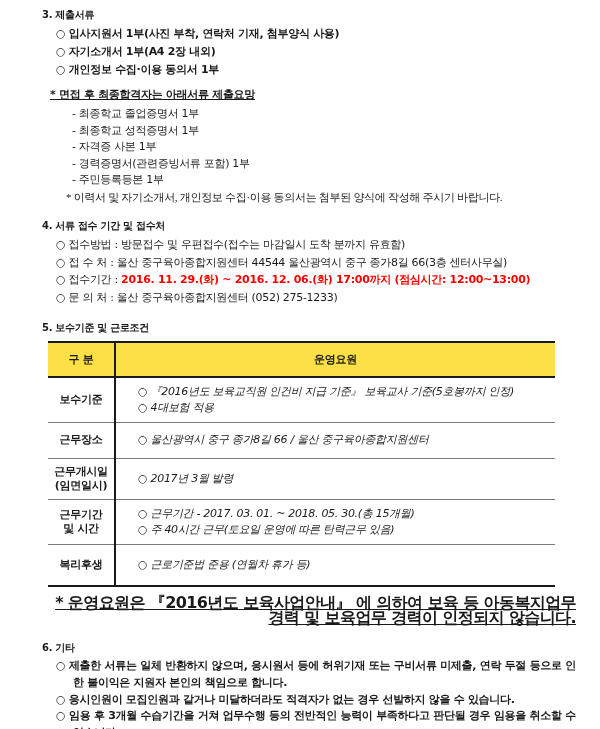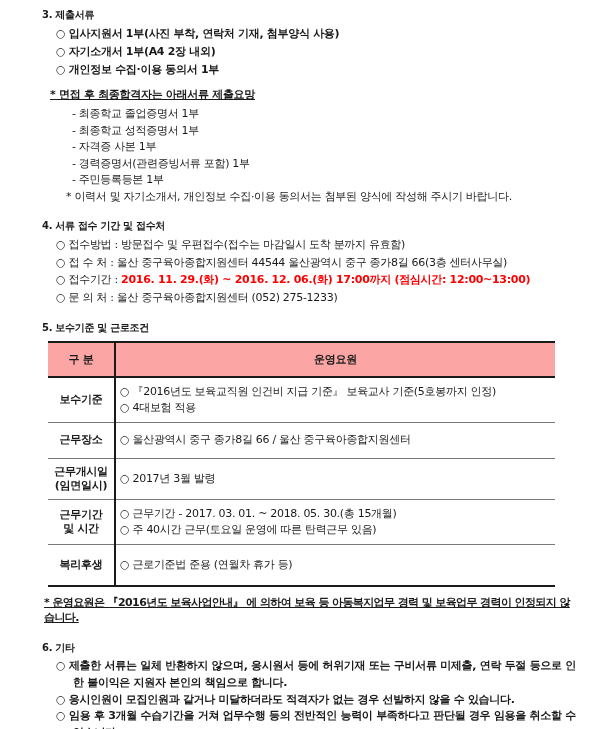--- a/index.html
+++ b/index.html
@@ -23,54 +23,54 @@
     letter-spacing:-0.3px;
     text-align:justify;
   }
   .note-heading{
     margin:7px 0 0 8px;
     font-weight:bold;text-decoration:underline;
     letter-spacing:-0.3px;line-height:16px;
   }
   .dash-items{margin:3px 0 0 30px;}
   .dash-item{line-height:16.5px;letter-spacing:-0.3px;}
-  .form-note{margin:0 0 0 24px;line-height:16.5px;letter-spacing:-0.3px;}
+  .form-note{margin:0 0 0 24px;line-height:16.5px;letter-spacing:-0.3px;font-family:Liberation Serif, serif;}
 
   
   .s4{margin-top:14px;}
   .s4-items{margin:3px 0 0 14px;}
   .s4-items .bullet{line-height:17.5px;}
   .red-bold{color:#ff0000;font-weight:bold;}
 
   
   .s5{margin-top:15px;}
   table.pay{
     border-collapse:collapse;table-layout:fixed;
     margin:6px 0 0 6px;width:507px;
     border-top:2px solid #1a1a1a;border-bottom:2px solid #1a1a1a;
   }
   table.pay col.c1{width:67px;}
   table.pay th{
-    background:#fca5a5;font-weight:bold;
+    background:#fde047;font-weight:bold;
     height:31px;text-align:center;vertical-align:middle;
     border-bottom:2px solid #1a1a1a;letter-spacing:-0.3px;
   }
   table.pay td{
     border-bottom:1px solid #7a7a7a;
     vertical-align:middle;letter-spacing:-0.3px;
   }
   table.pay tr:last-child td{border-bottom:none;}
   table.pay .divider{border-left:2px solid #1a1a1a;}
   td.rlabel{font-weight:bold;text-align:center;line-height:14px;}
-  td.rcontent{padding:5px 6px 5px 4px;}
+  td.rcontent{padding:5px 6px 5px 22px;font-style:italic;}
   td.rcontent .cell-line{line-height:16px;text-indent:-15px;padding-left:15px;}
   .table-note{
     margin:8px 0 0 2px;
     font-weight:bold;text-decoration:underline;
-    letter-spacing:-0.6px;line-height:15px;font-size:11px;
+    letter-spacing:-0.6px;line-height:15px;font-size:16px;text-align:right;
   }
 
   
   .s6{margin-top:16px;}
   .s6-items{margin:3px 0 0 14px;width:520px;}
   .s6-items .bullet{line-height:16.8px;font-weight:bold;}
 </style>
 </head>
 <body>
 

